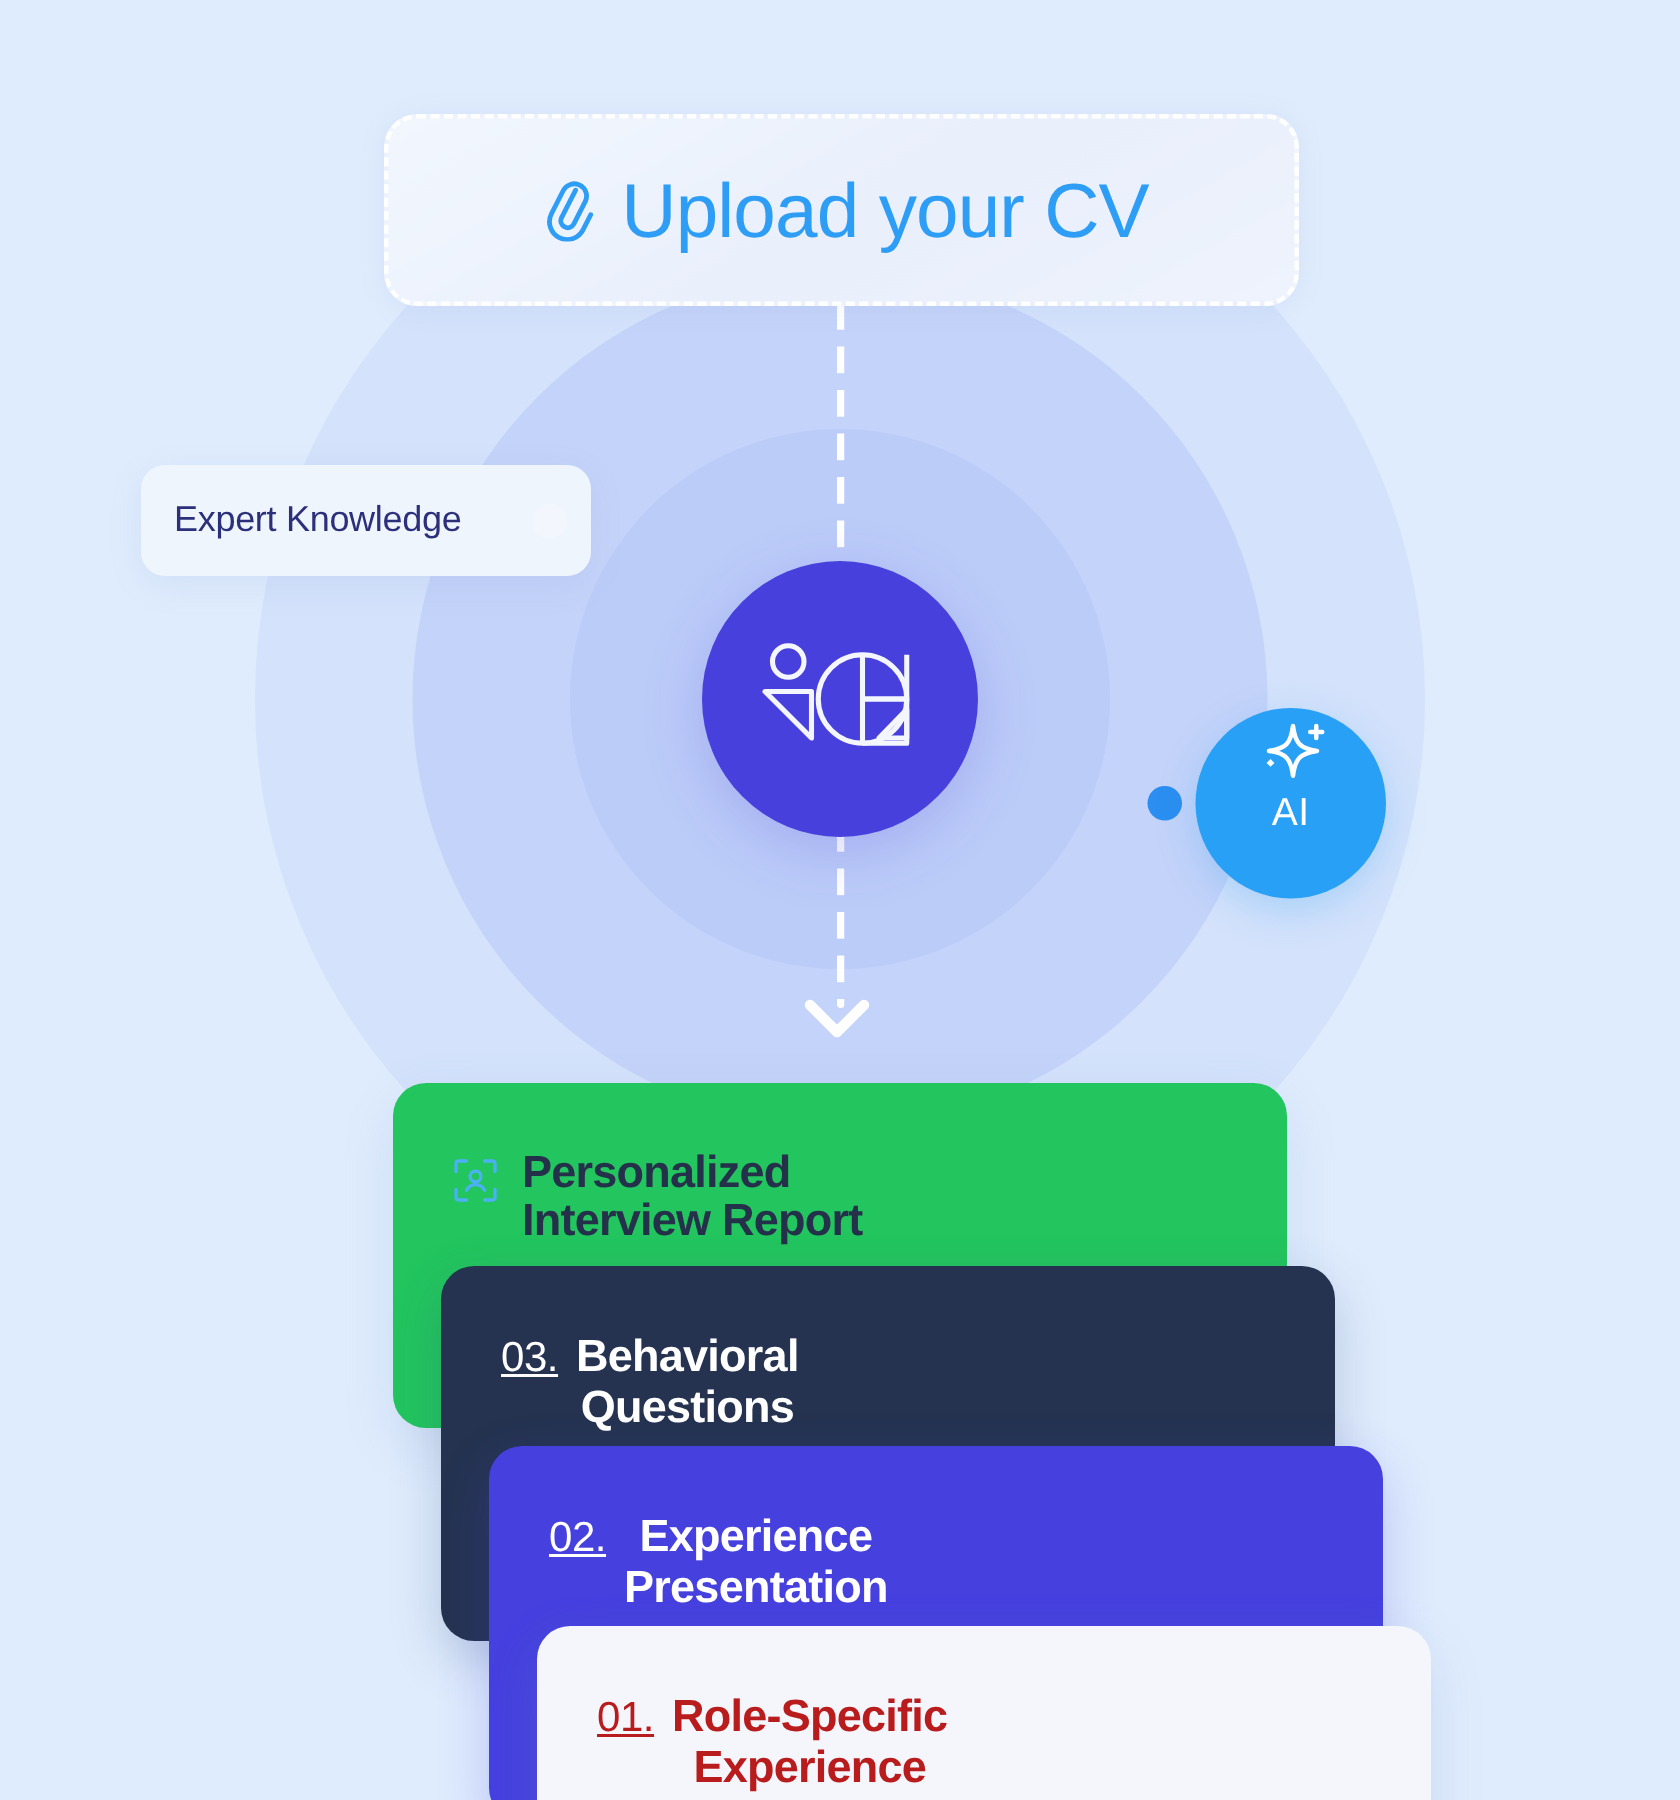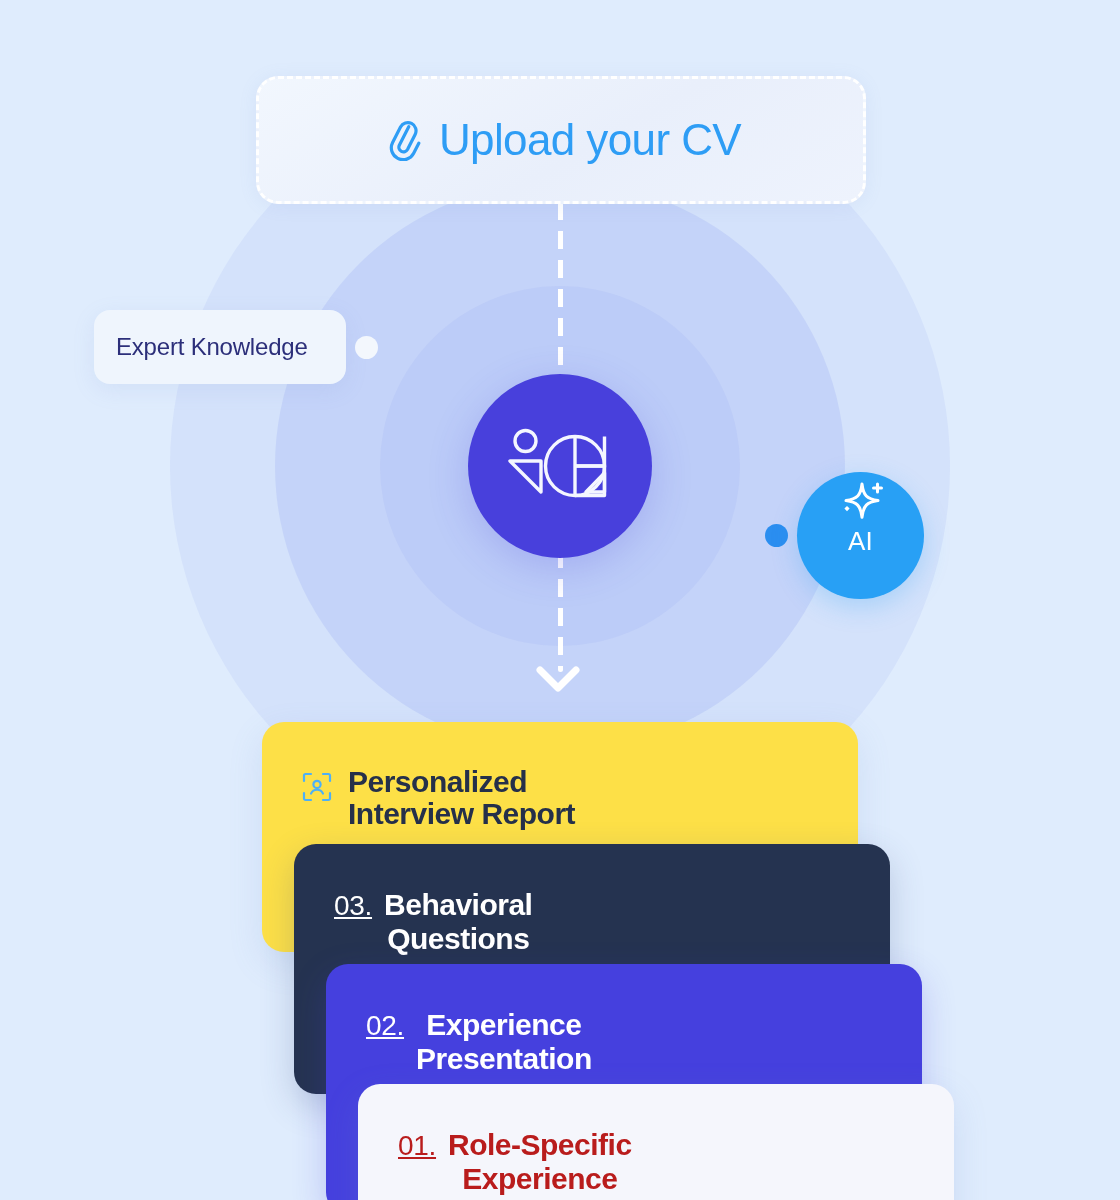--- a/index.html
+++ b/index.html
@@ -83,21 +83,21 @@
     border-radius: 22px;
     background: linear-gradient(150deg, #f2f7fe 0%, #e9effb 55%, #eef3fd 100%);
     display: flex;
     align-items: center;
     justify-content: center;
     gap: 16px;
     box-shadow: 0 2px 18px rgba(120,150,210,0.10);
   }
   .upload-box .clip-icon { width: 42px; height: 42px; flex: 0 0 auto; display:block; }
   .upload-box .upload-label {
-    font-size: 44px;
+    font-size: 51px;
     font-weight: 400;
     color: #2e9df5;
     letter-spacing: -0.6px;
     line-height: 1;
     white-space: nowrap;
   }
 
   
   .brand-circle {
     position: absolute;
@@ -112,21 +112,21 @@
     justify-content: center;
     box-shadow: 0 10px 40px rgba(72,64,220,0.22);
   }
   .brand-circle svg { display: block; width: 104px; height: 76px; }
 
   
   .expert-pill {
     position: absolute;
     left: 94px;
     top: 310px;
-    width: 252px;
+    width: 300px;
     height: 74px;
     background: #eff5fd;
     border-radius: 16px;
     display: flex;
     align-items: center;
     padding-left: 22px;
     box-shadow: 0 6px 22px rgba(120,150,210,0.13);
   }
   .expert-pill .expert-label {
     font-size: 24px;
@@ -183,21 +183,21 @@
     position: absolute;
     border-radius: 22px;
     padding: 44px 40px 0 40px;
   }
 
   .card-report {
     left: 262px;
     top: 722px;
     width: 596px;
     height: 230px;
-    background: #fde047;
+    background: #22c55e;
     box-shadow: 0 12px 34px rgba(110,140,200,0.16);
     padding-top: 44px;
   }
   .report-head {
     display: flex;
     align-items: flex-start;
     gap: 16px;
   }
   .report-head .scan-icon { width: 30px; height: 30px; flex: 0 0 auto; margin-top: 6px; display:block; }
   .report-head .report-title {

